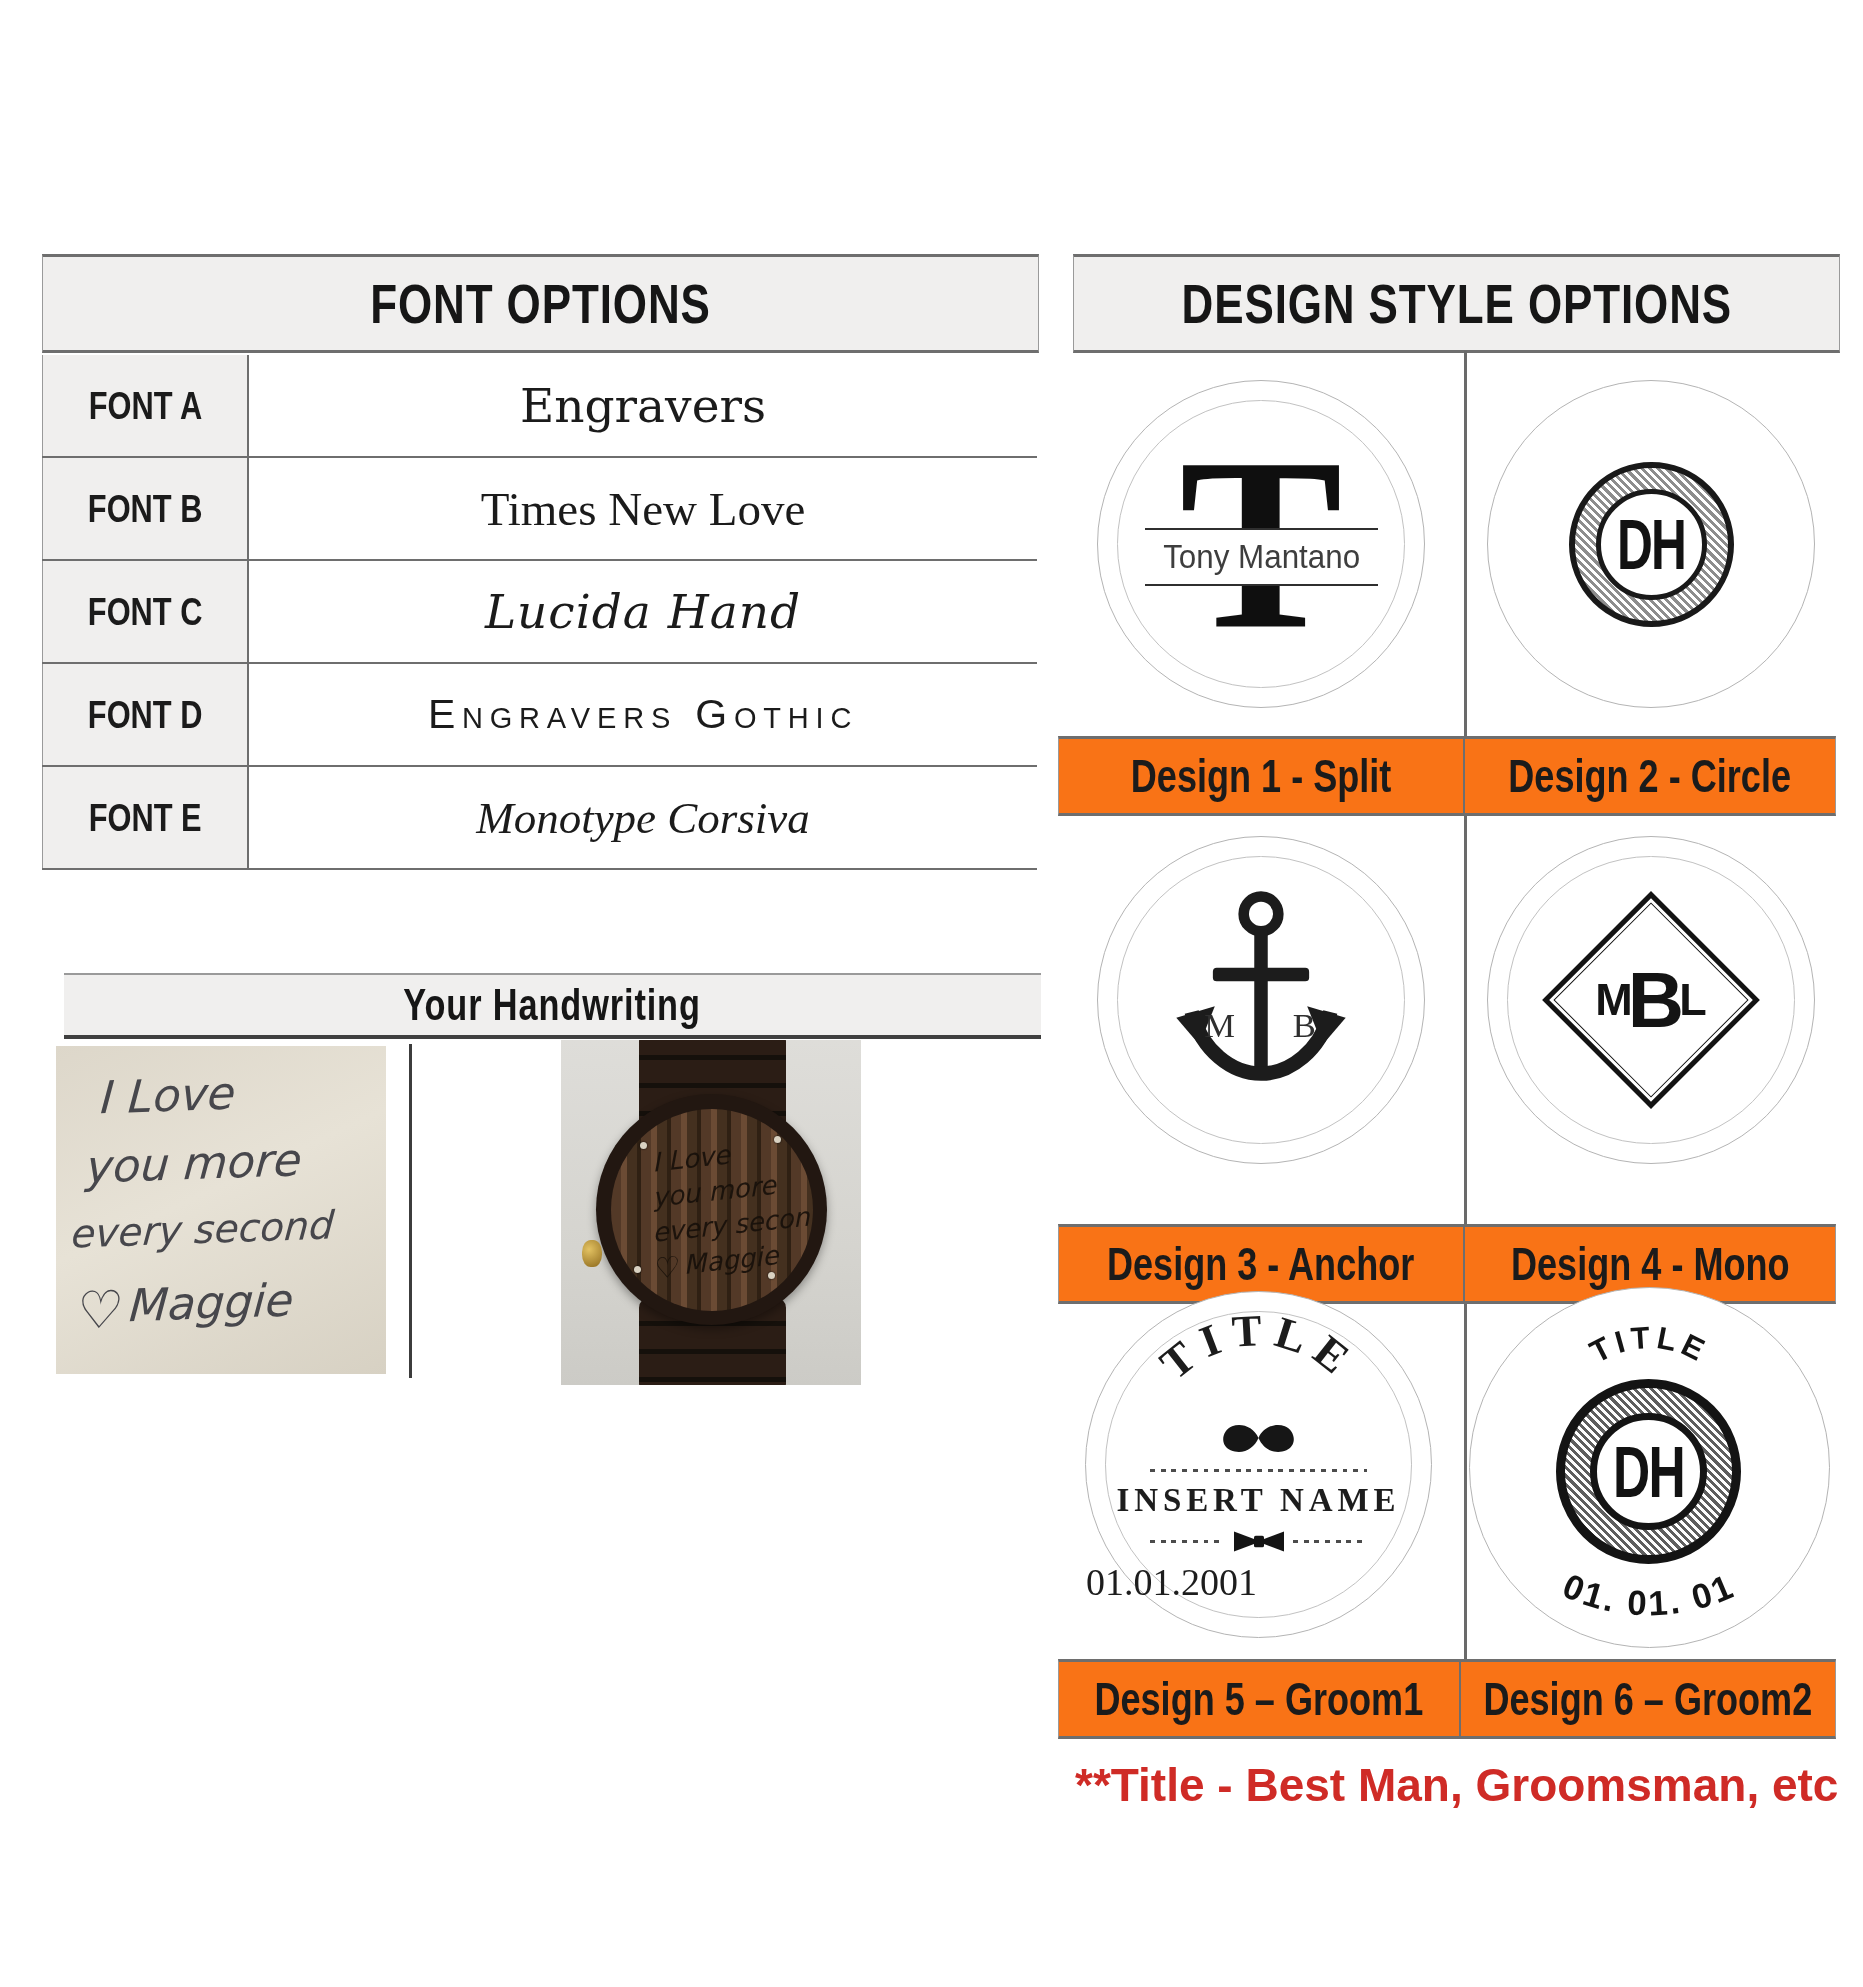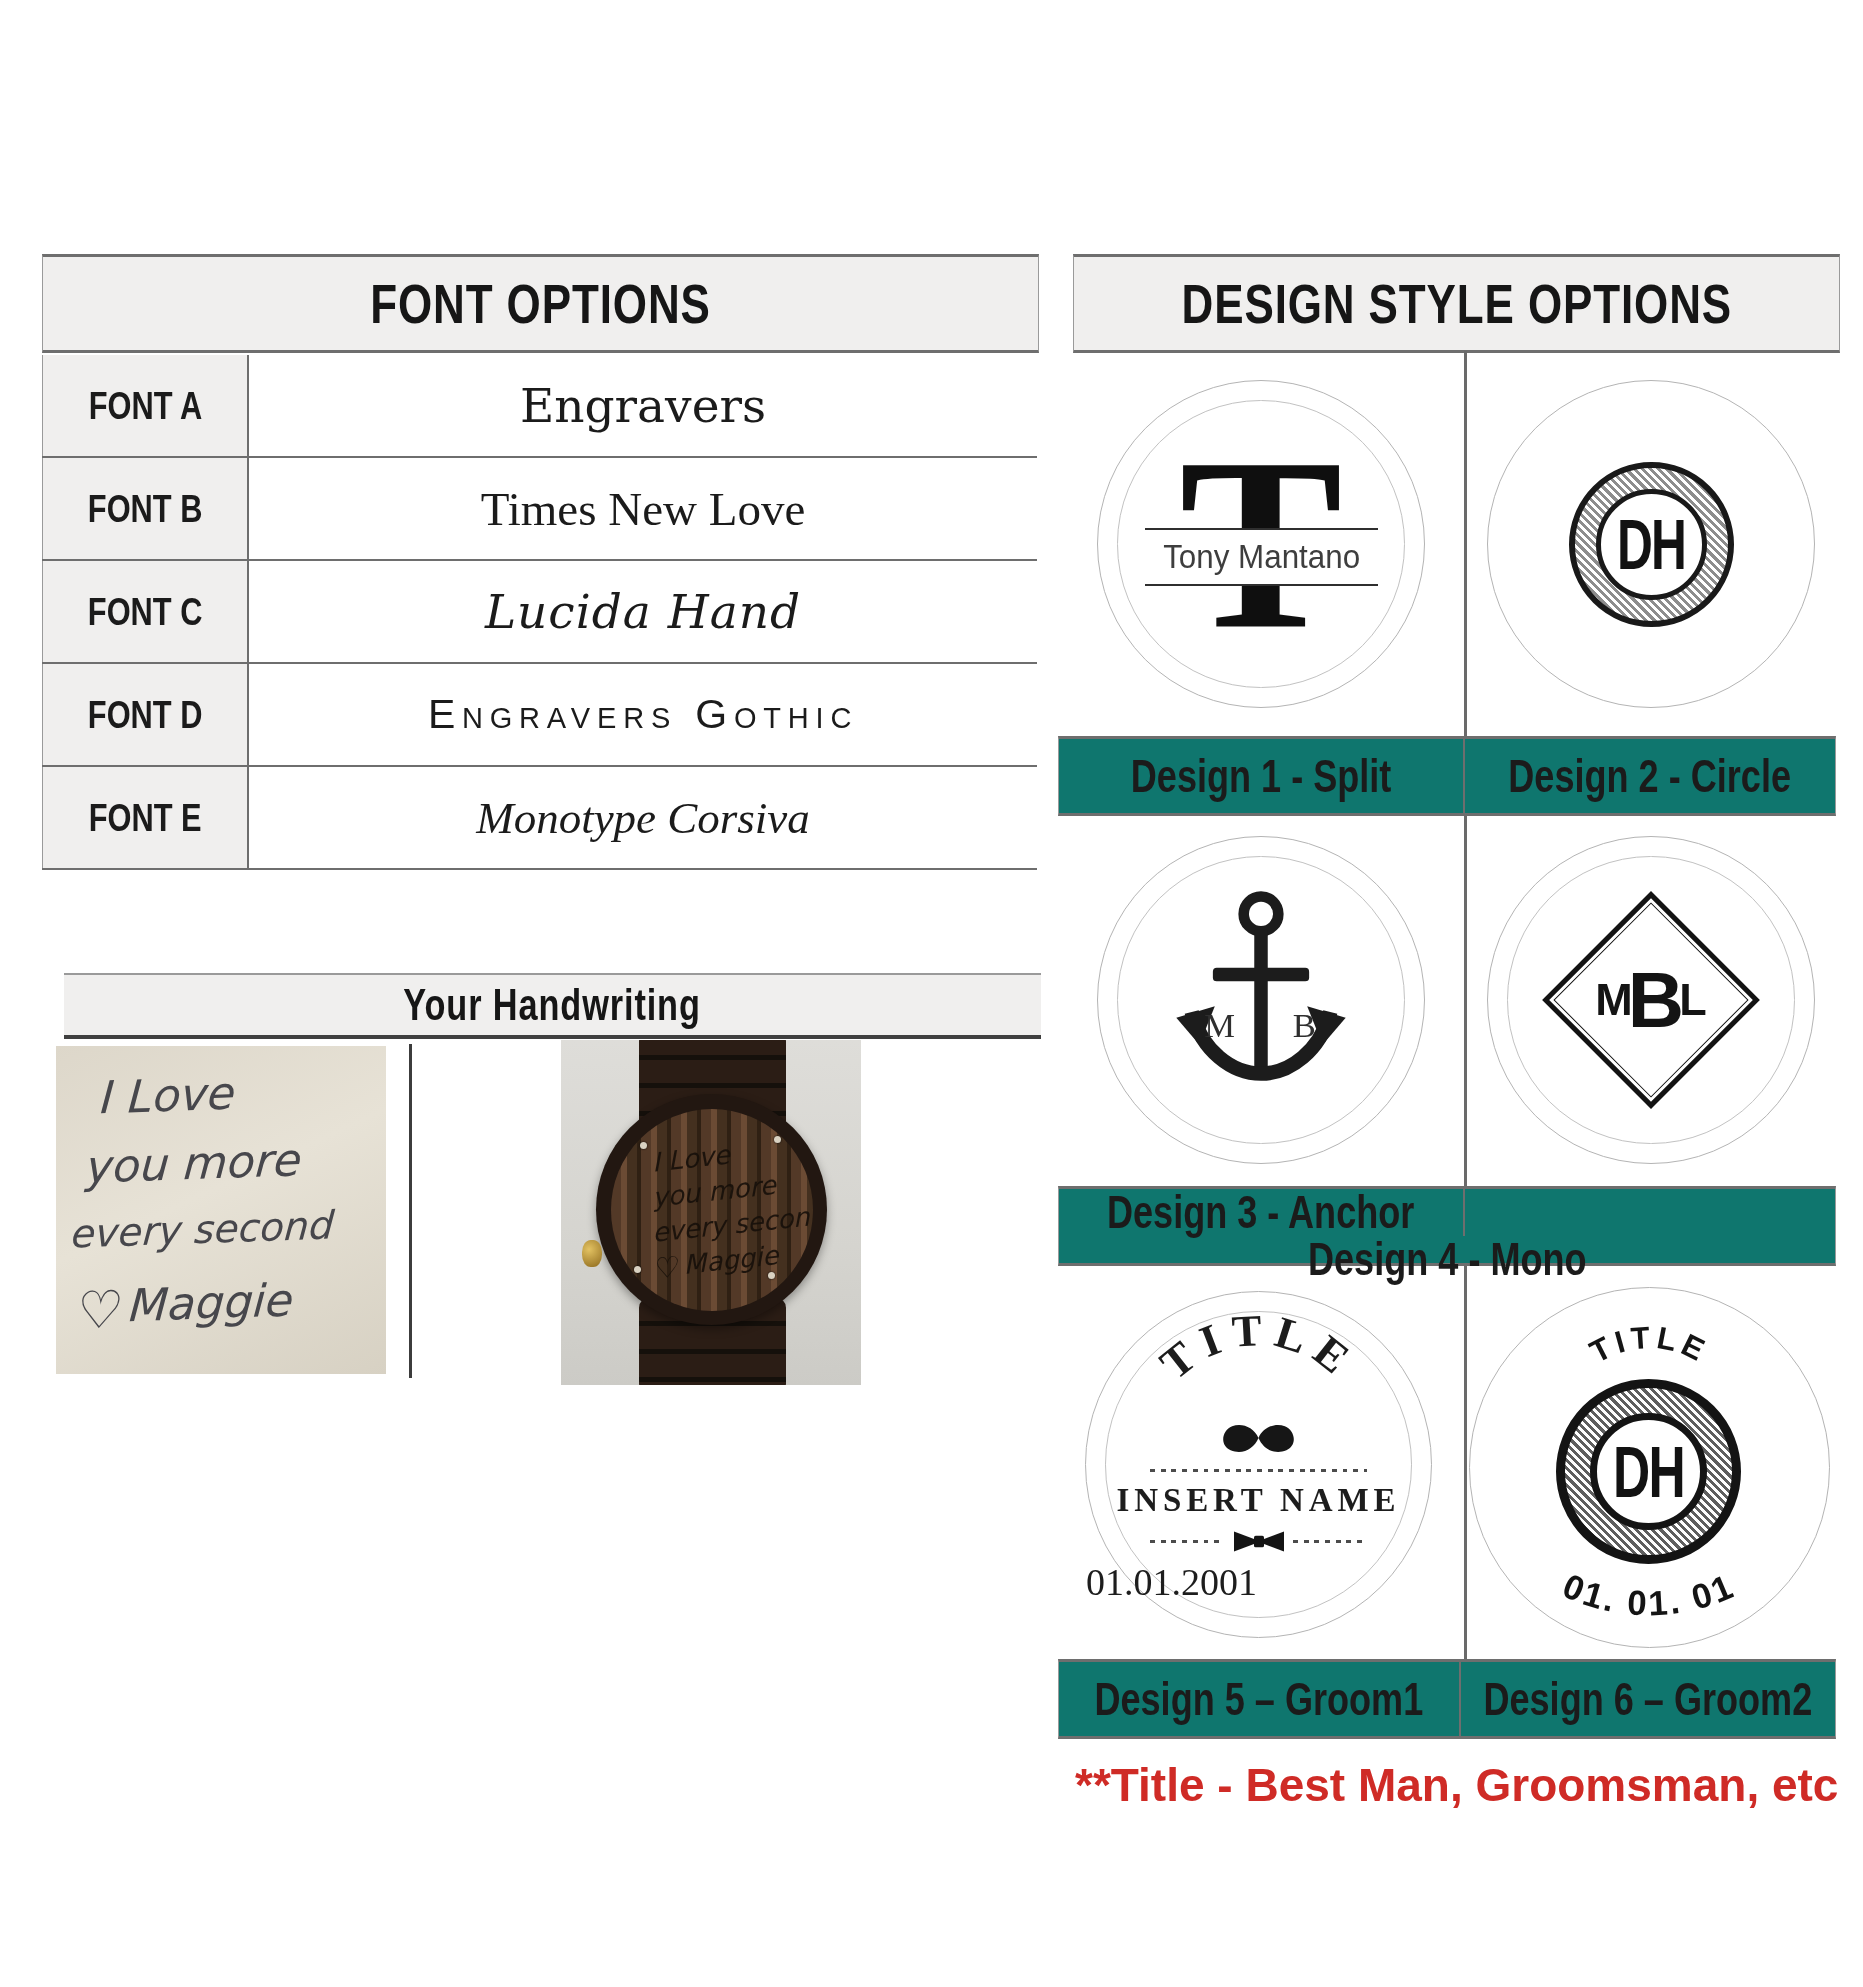--- a/index.html
+++ b/index.html
@@ -68,21 +68,21 @@
   .design-header{left:1073px;top:254px;width:765px;height:93px;}
   .design-header .bar-text{font-size:50px;}
   .vdivider{position:absolute;left:1464px;top:351px;width:2.9px;height:1386px;background:#6a6a6a;}
 
   .badge{position:absolute;border:1.9px solid #b4b4b4;border-radius:50%;background:#fff;
          display:flex;align-items:center;justify-content:center;}
   .badge .inner-ring{position:absolute;inset:19.4px;border:1.9px solid #c2c2c2;border-radius:50%;}
 
   .label-bar{position:absolute;left:1058px;width:776px;height:74px;display:flex;
              border:1.9px solid #9a9a9a;border-top:3.9px solid #6e6e6e;border-bottom:3.9px solid #6e6e6e;
-             background:#0f766e;justify-content:space-between;}
+             background:#f97316;justify-content:space-between;}
   .label-cell{display:flex;align-items:center;justify-content:center;}
   .label-cell.c1{width:404px;border-right:2.9px solid #6e6e6e;}
   .label-cell.c2{flex:1;}
   .label-cell span{font-size:41px;font-weight:700;}
 
   
   .split-t{position:absolute;left:0;top:0;width:100%;height:330px;text-align:center;
            font-family:"Liberation Serif",serif;font-weight:700;font-size:245px;line-height:326px;color:#0f0f0f;}
   .split-band{position:absolute;left:47px;top:147px;width:233px;height:54px;background:#fff;
               border-top:2.9px solid #2f2f2f;border-bottom:2.9px solid #2f2f2f;
@@ -251,21 +251,21 @@
     <div class="diamond">
       <div class="diamond-inner"></div>
       <div class="mono-letters">
         <span class="mono-side">M</span>
           <span class="mono-mid">B</span>
           <span class="mono-side">L</span>
       </div>
     </div>
   </div>
 
-  <div class="label-bar" style="top:1186px;flex-direction:column;">
+  <div class="label-bar" style="top:1224px;">
     <div class="label-cell c1">
         <span class="condensed">Design 3 - Anchor</span>
       </div>
     <div class="label-cell c2">
         <span class="condensed">Design 4 - Mono</span>
       </div>
   </div>
 
   <div class="badge" style="left:1085px;top:1291px;width:345px;height:345px;">
     <div class="inner-ring"></div>

